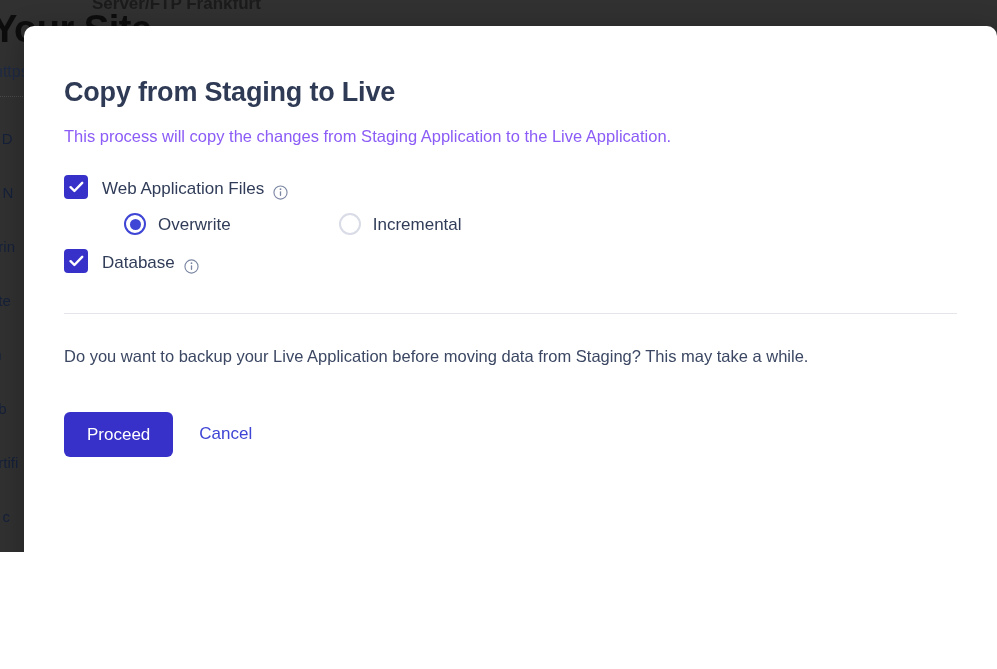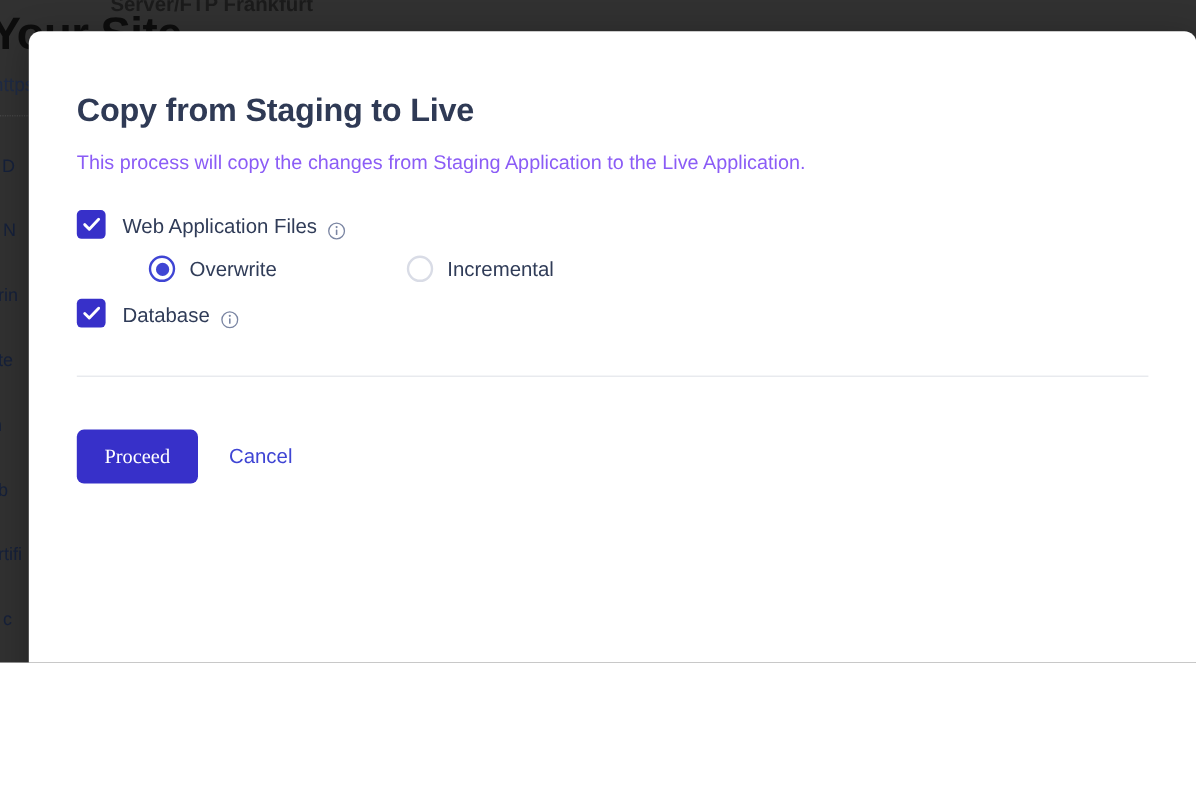--- a/index.html
+++ b/index.html
@@ -215,21 +215,21 @@
     display: flex;
     align-items: center;
     margin-top: 44px;
   }
   .btn-primary {
     background: #3730c9;
     color: #ffffff;
     border: none;
     border-radius: 6px;
     font-size: 17px;
-    font-family: Liberation Serif, serif;
+    font-family: Liberation Sans, sans-serif;
     padding: 14px 23px;
     cursor: pointer;
     line-height: 1;
   }
   .btn-link {
     background: none;
     border: none;
     color: #3f45d4;
     font-size: 17px;
     font-family: "Liberation Sans", sans-serif;
@@ -307,20 +307,21 @@
             <circle cx="8" cy="8" r="7" fill="none" stroke="#7b86a3" stroke-width="1.2"></circle>
             <circle cx="8" cy="4.5" r="0.95" fill="#7b86a3"></circle>
             <rect x="7.3" y="6.6" width="1.4" height="5" rx="0.6" fill="#7b86a3"></rect>
           </svg>
         </span>
       </div>
 
 
       <hr class="sep">
 
+      <p class="backup-q">Do you want to backup your Live Application before moving data from Staging? This may take a while.</p>
 
 
       <div class="btnrow">
         <button class="btn-primary">Proceed</button>
         <button class="btn-link">Cancel</button>
       </div>
 
     </div>
   </div>
 

